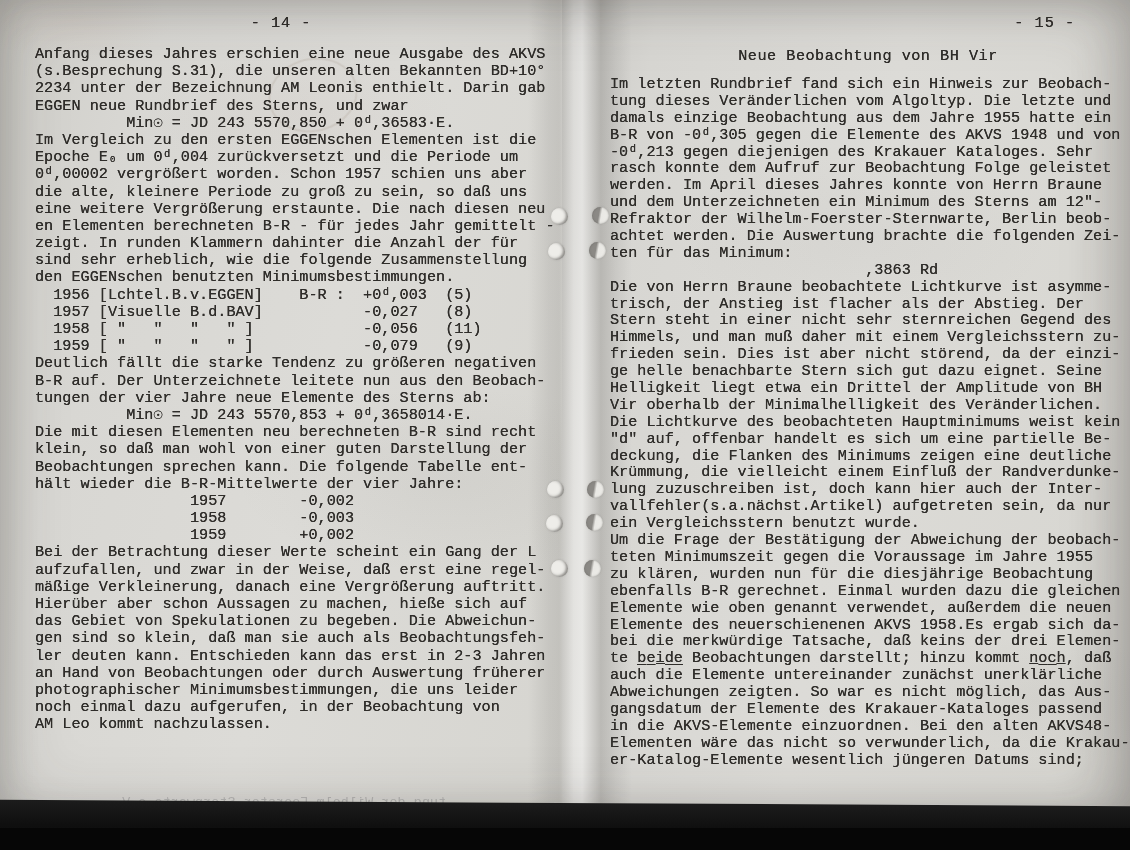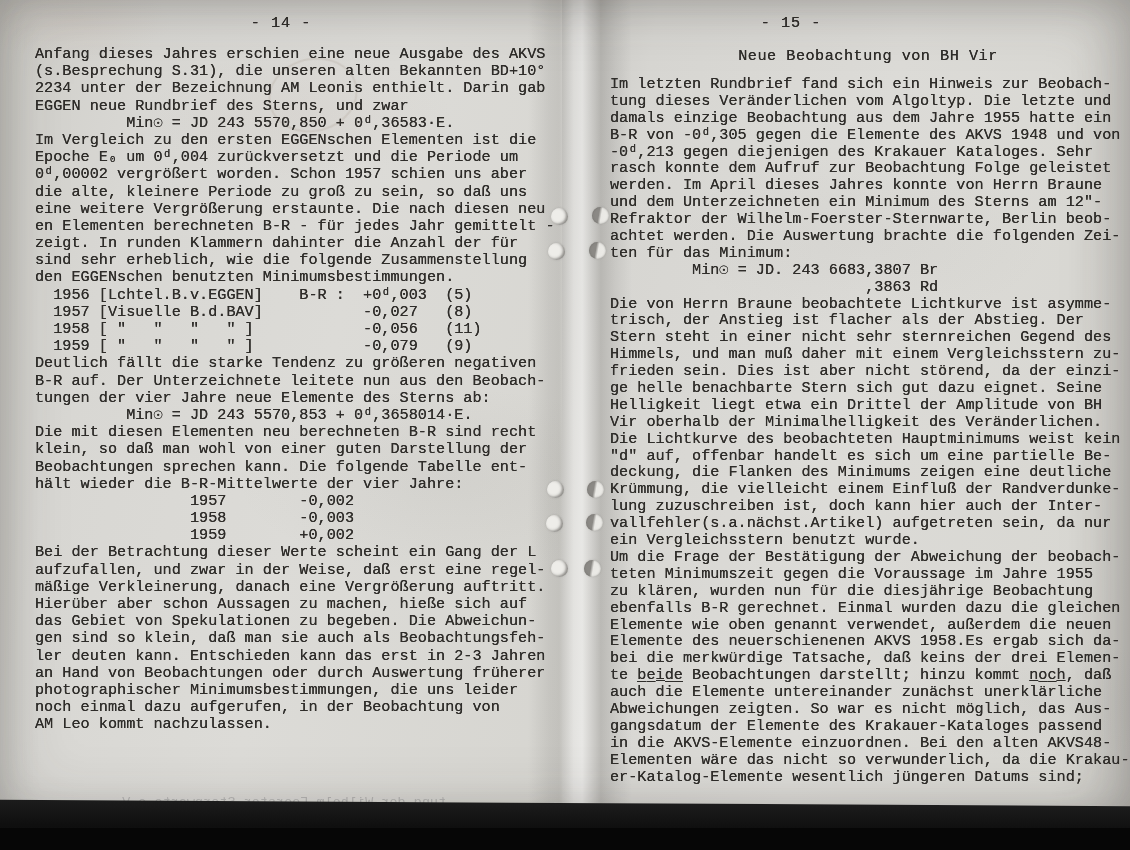--- a/index.html
+++ b/index.html
@@ -22,21 +22,21 @@
     background:
       radial-gradient(ellipse 260px 120px at 300px 240px, rgba(130,128,124,0.06), transparent 72%),
       radial-gradient(ellipse 200px 90px at 480px 700px, rgba(130,128,124,0.07), transparent 72%),
       linear-gradient(99deg,#c9c8c4 0%,#d7d6d2 14%,#dcdbd7 50%,#d8d7d2 88%,#cfcec9 100%);
   }
   .page-number{
     position:absolute;top:14px;left:0;right:0;text-align:center;
     font-size:15.2px;letter-spacing:1px;color:#2f2d2a;
     text-shadow:0 0 0.3px currentColor;
   }
-  .page-right .page-number{transform:translateX(-55px);}
+  .page-right .page-number{transform:translateX(-55px);text-align:right;}
   .body-text{
     position:absolute;font-size:15.2px;color:#2f2d2a;
     text-shadow:0 0 0.3px currentColor;
   }
   .page-left .body-text{top:46px;left:35px;right:6px;}
   .page-right .body-text{top:76px;left:48px;right:4px;}
   .tline{white-space:pre;line-height:17.2px;height:17.2px;overflow:visible;}
   .page-right .tline{line-height:16.9px;height:16.9px;}
   .article-heading{
     position:absolute;top:47px;left:48px;right:4px;text-align:center;
@@ -149,21 +149,20 @@
         <div class="tline">tung dieses Veränderlichen vom Algoltyp. Die letzte und</div>
         <div class="tline">damals einzige Beobachtung aus dem Jahre 1955 hatte ein</div>
         <div class="tline">B-R von -0ᵈ,305 gegen die Elemente des AKVS 1948 und von</div>
         <div class="tline">-0ᵈ,213 gegen diejenigen des Krakauer Kataloges. Sehr</div>
         <div class="tline">rasch konnte dem Aufruf zur Beobachtung Folge geleistet</div>
         <div class="tline">werden. Im April dieses Jahres konnte von Herrn Braune</div>
         <div class="tline">und dem Unterzeichneten ein Minimum des Sterns am 12"-</div>
         <div class="tline">Refraktor der Wilhelm-Foerster-Sternwarte, Berlin beob-</div>
         <div class="tline">achtet werden. Die Auswertung brachte die folgenden Zei-</div>
         <div class="tline">ten für das Minimum:</div>
-        <div class="tline">         Min☉ = JD. 243 6683,3807 Br</div>
         <div class="tline">                            ,3863 Rd</div>
         <div class="tline">Die von Herrn Braune beobachtete Lichtkurve ist asymme-</div>
         <div class="tline">trisch, der Anstieg ist flacher als der Abstieg. Der</div>
         <div class="tline">Stern steht in einer nicht sehr sternreichen Gegend des</div>
         <div class="tline">Himmels, und man muß daher mit einem Vergleichsstern zu-</div>
         <div class="tline">frieden sein. Dies ist aber nicht störend, da der einzi-</div>
         <div class="tline">ge helle benachbarte Stern sich gut dazu eignet. Seine</div>
         <div class="tline">Helligkeit liegt etwa ein Drittel der Amplitude von BH</div>
         <div class="tline">Vir oberhalb der Minimalhelligkeit des Veränderlichen.</div>
         <div class="tline">Die Lichtkurve des beobachteten Hauptminimums weist kein</div>

